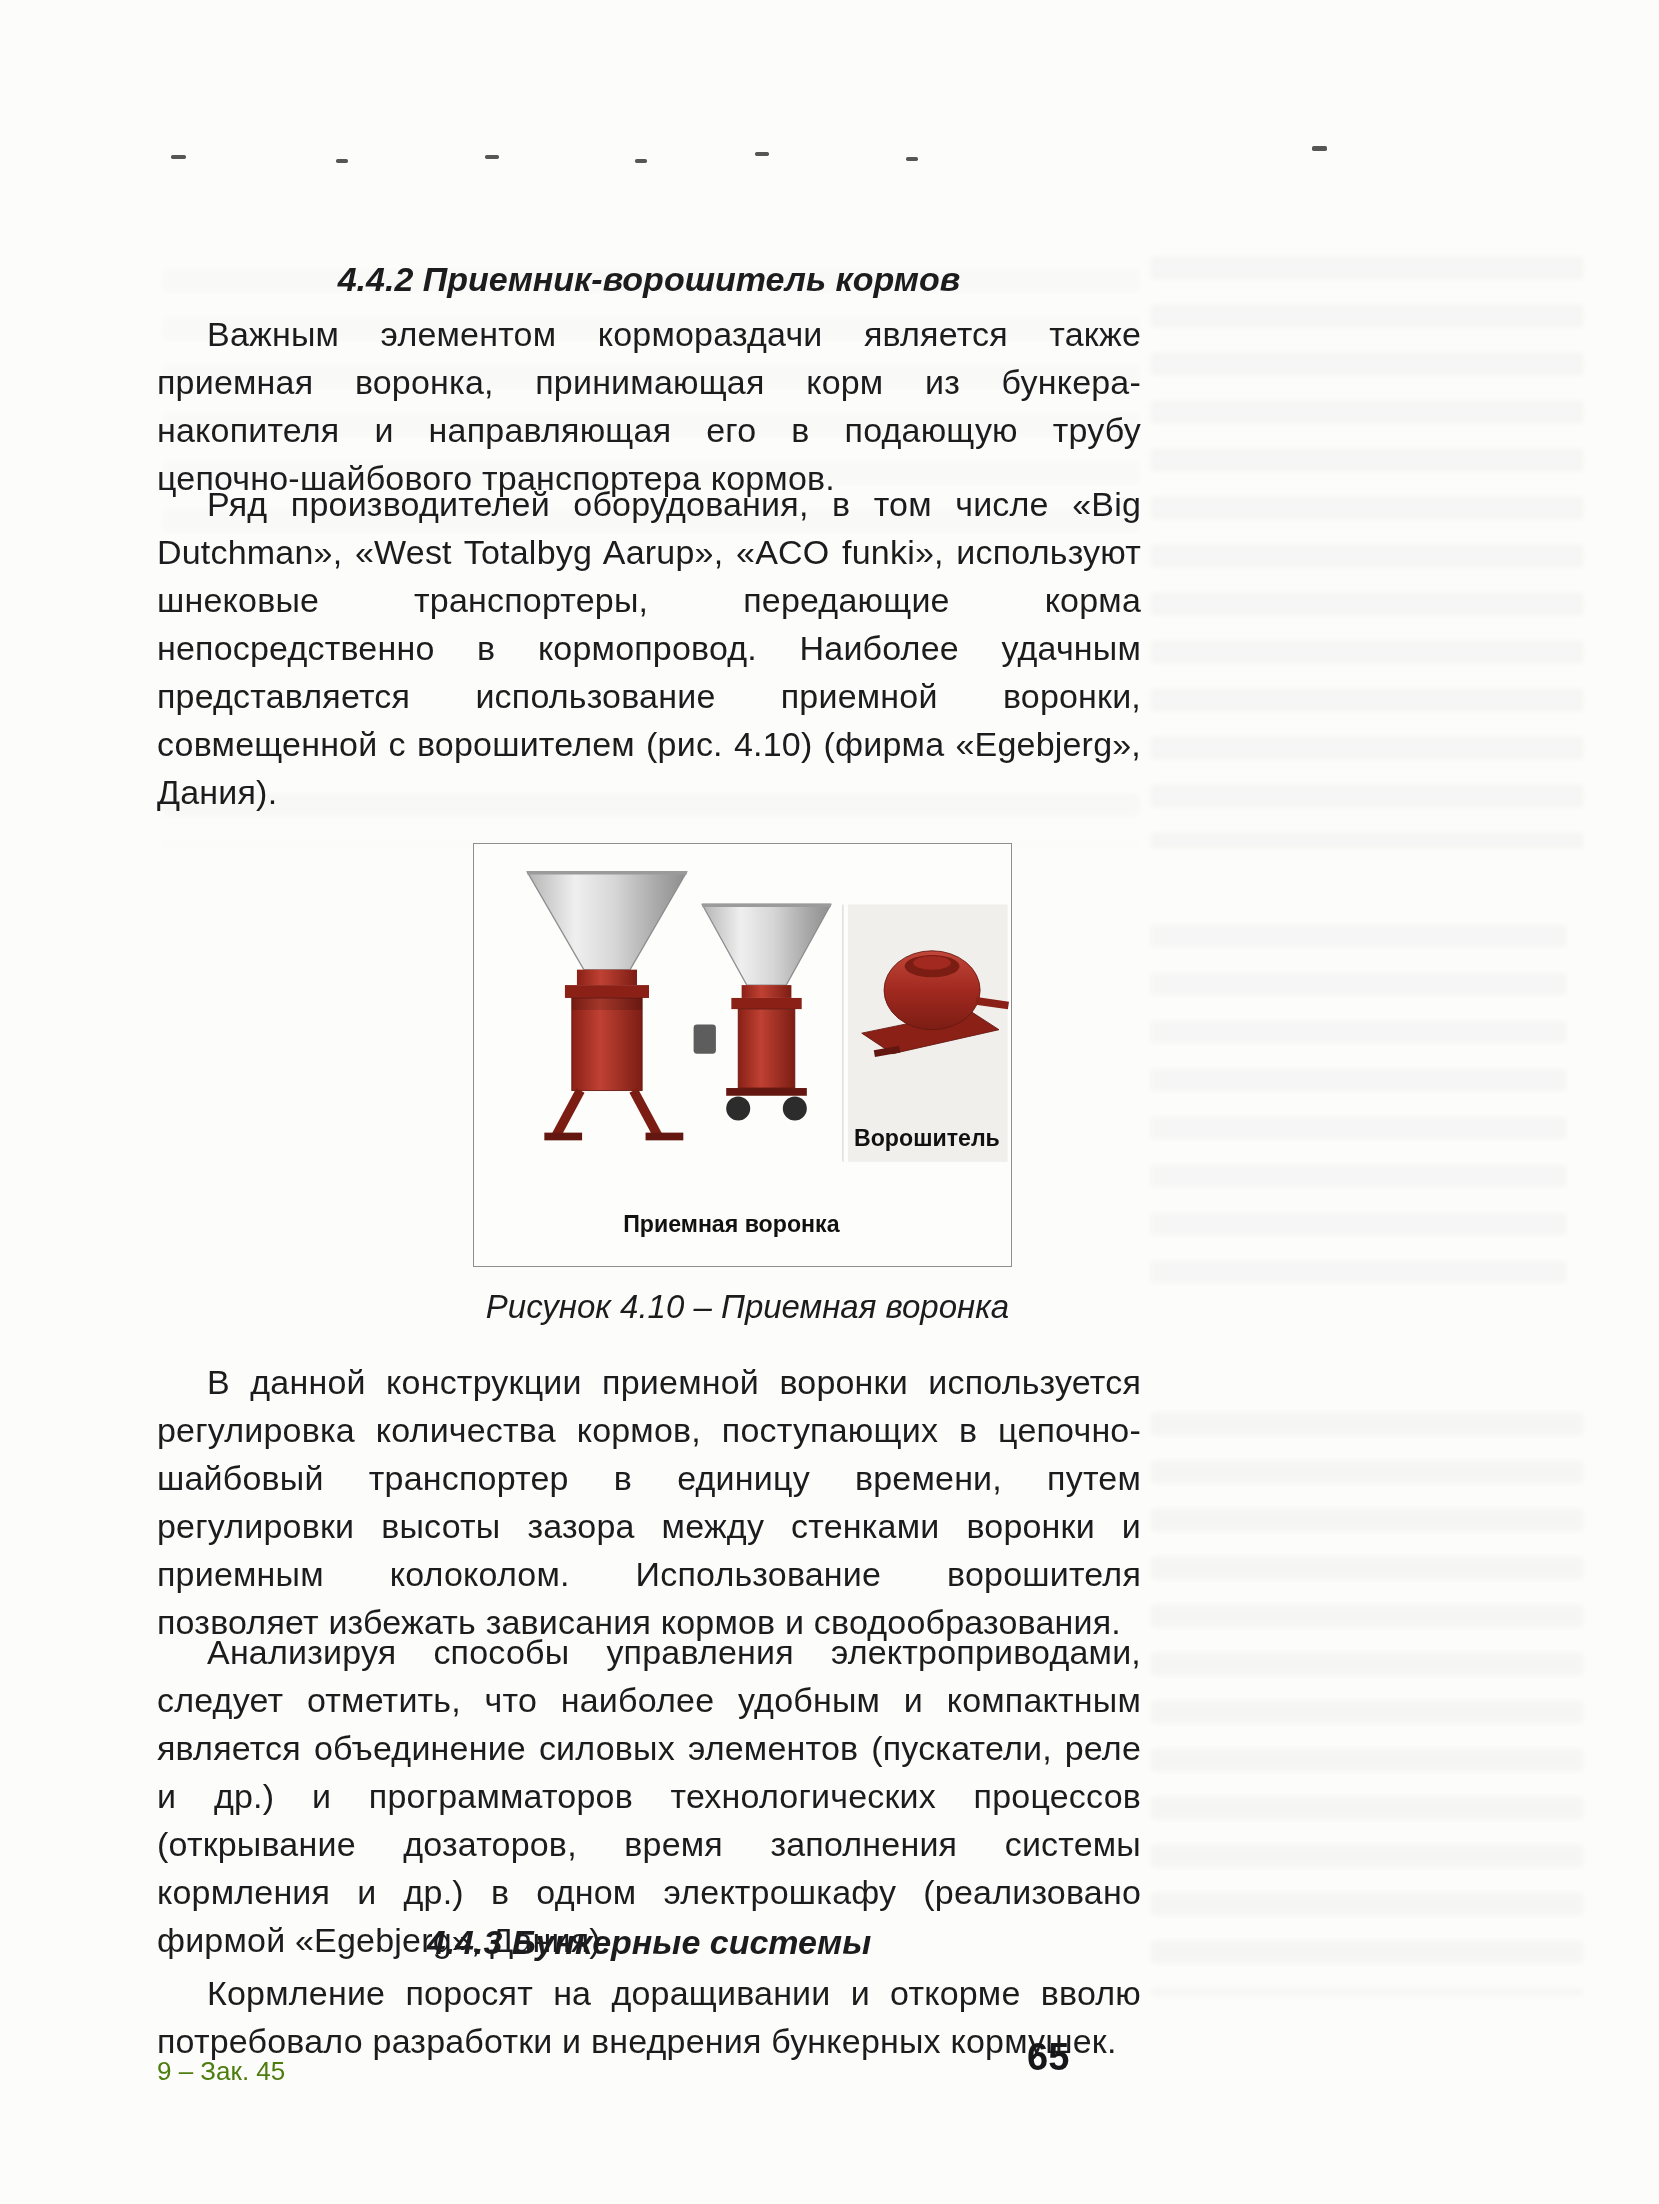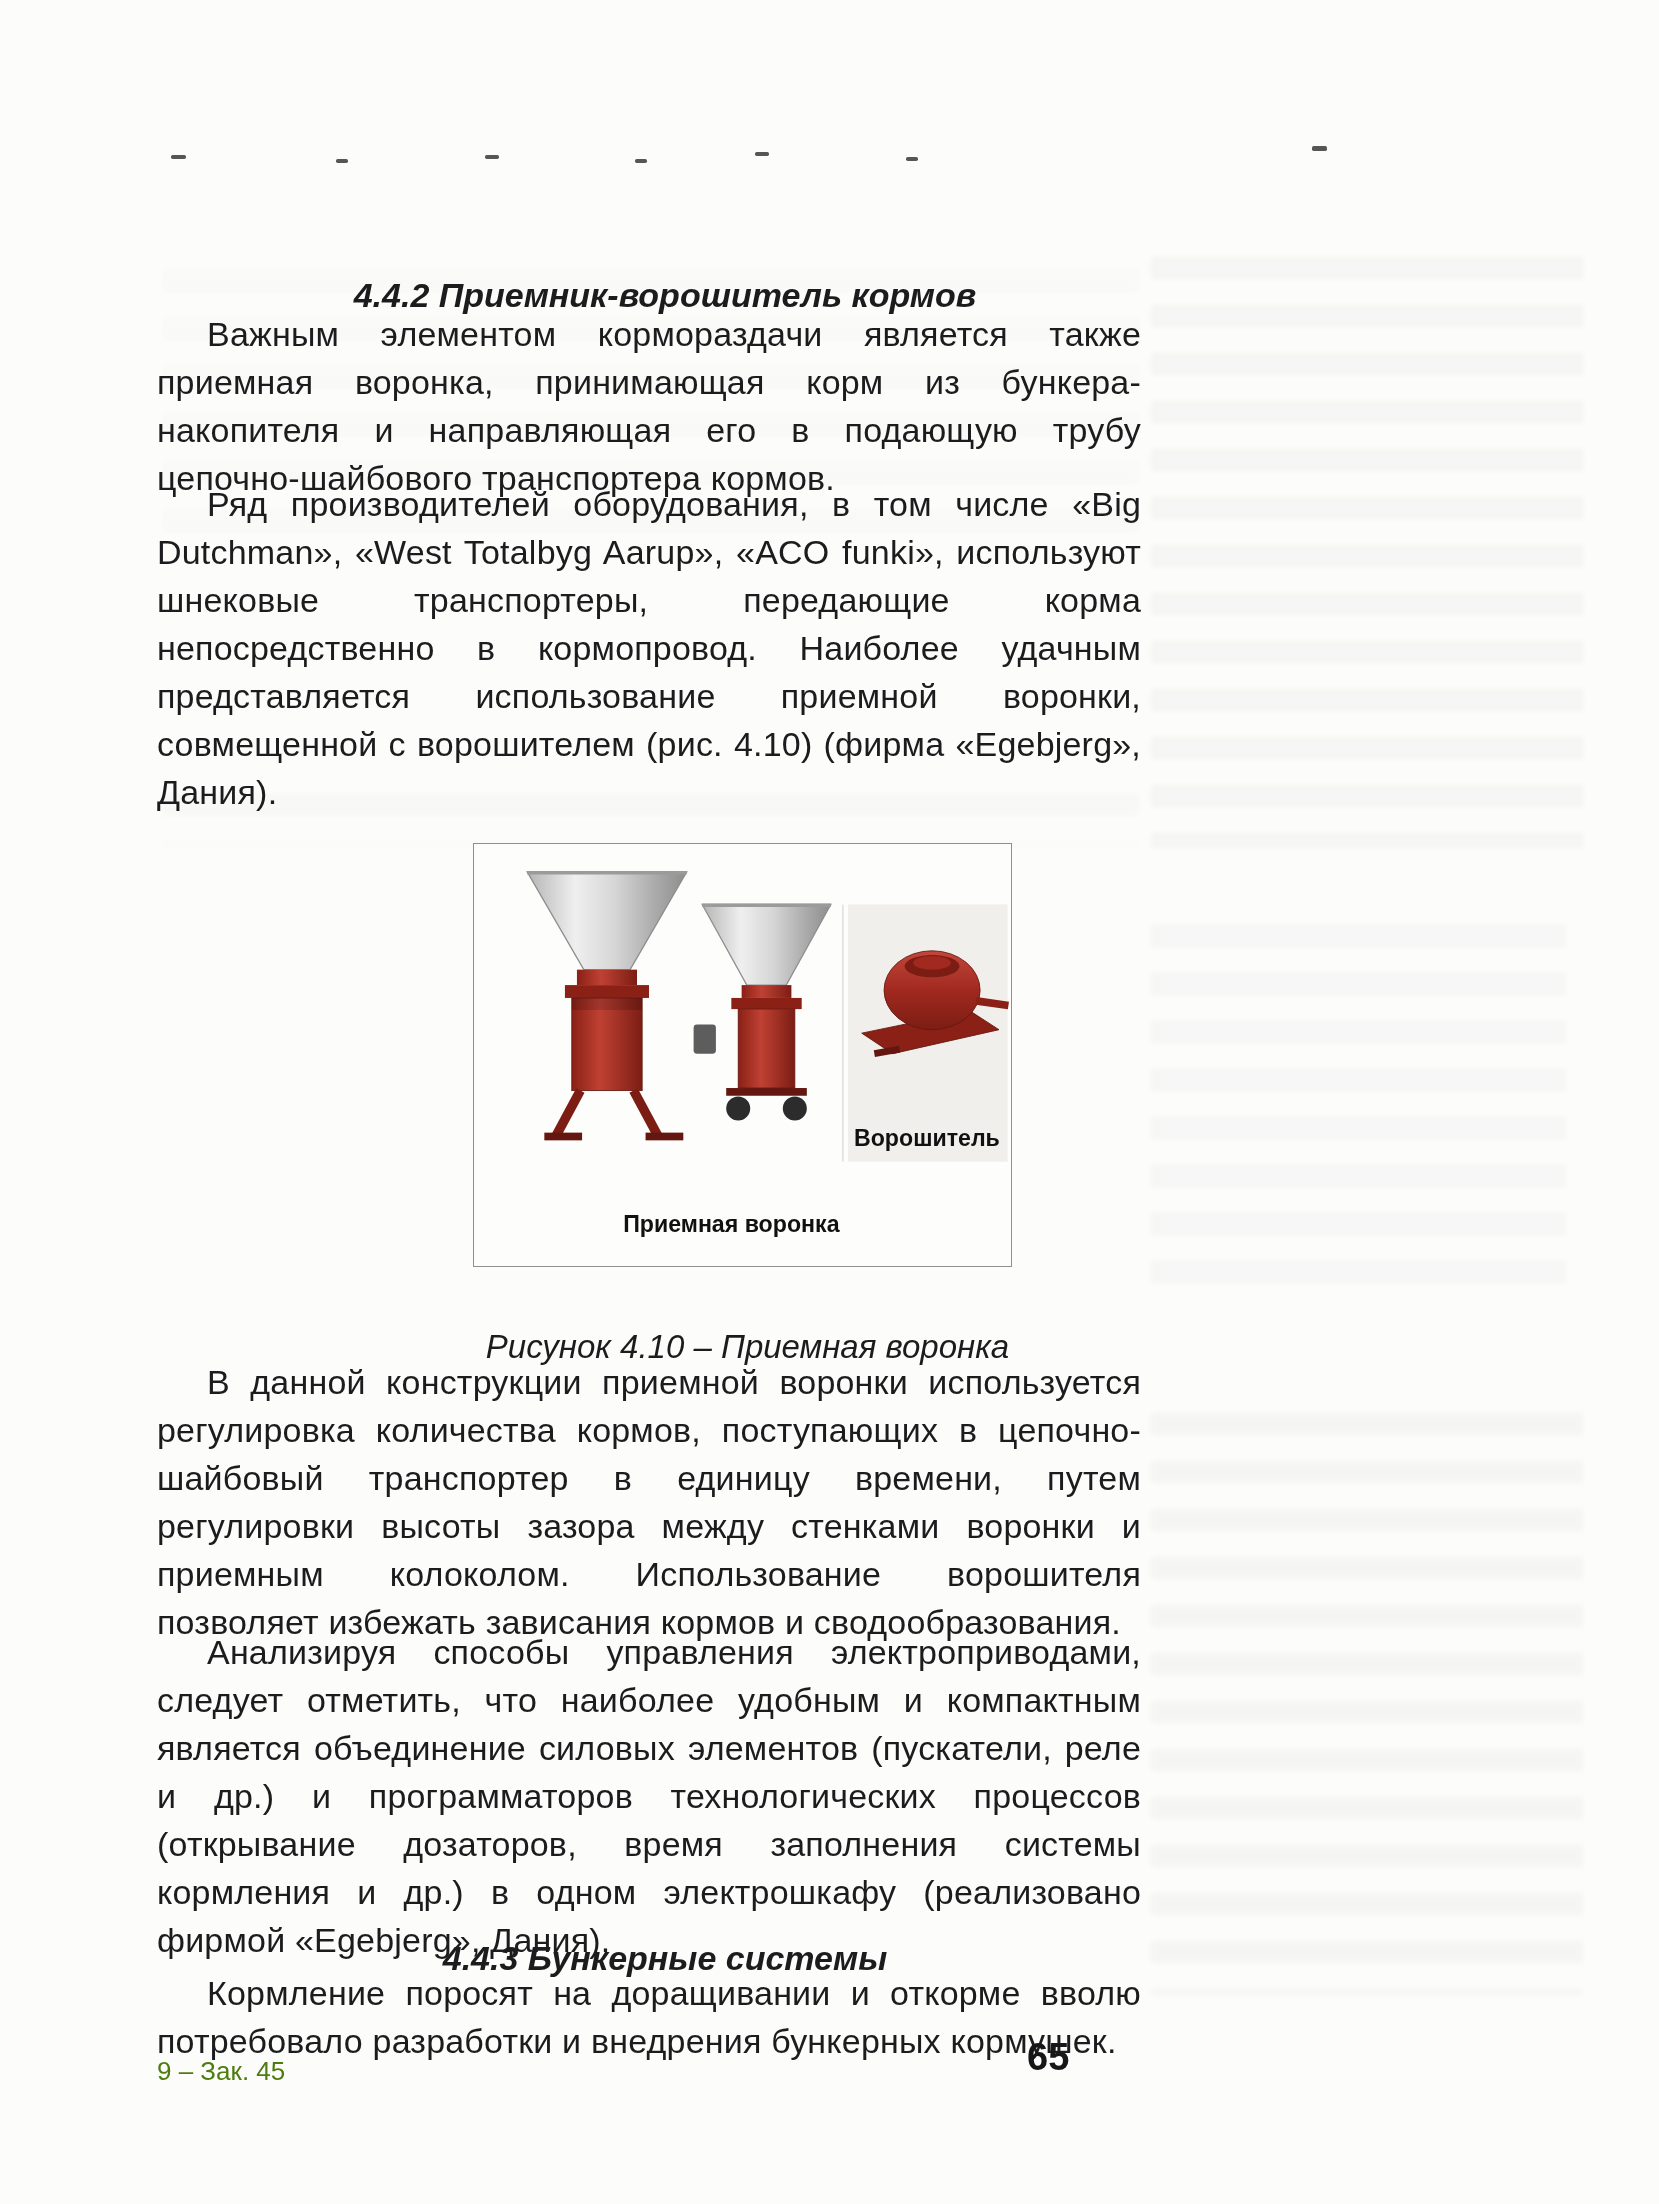--- a/index.html
+++ b/index.html
@@ -17,26 +17,26 @@
     position:absolute; left:157px; width:984px;
     font-size:34px; line-height:48px;
     letter-spacing:0.2px;
     text-align:justify; text-indent:50px;
     margin:0;
   }
   .heading {
     position:absolute; left:157px; width:984px;
     font-size:34px; line-height:45px;
     font-style:italic; text-align:center;
-    margin:16px;
+    margin:0;
   }
   .caption {
     position:absolute; left:422px; width:651px;
     font-size:33px; line-height:41px;
-    font-style:italic; text-align:center;margin-top:40px;
+    font-style:italic; text-align:center;
   }
   .footer-note {
     position:absolute; left:157px; top:2056px;
     font-size:26px; color:#4d7c0f;
   }
   .page-number {
     position:absolute; left:1027px; top:2036px; width:114px;
     font-size:38px; font-weight:bold; text-align:left; color:#17171a;
   }
   

